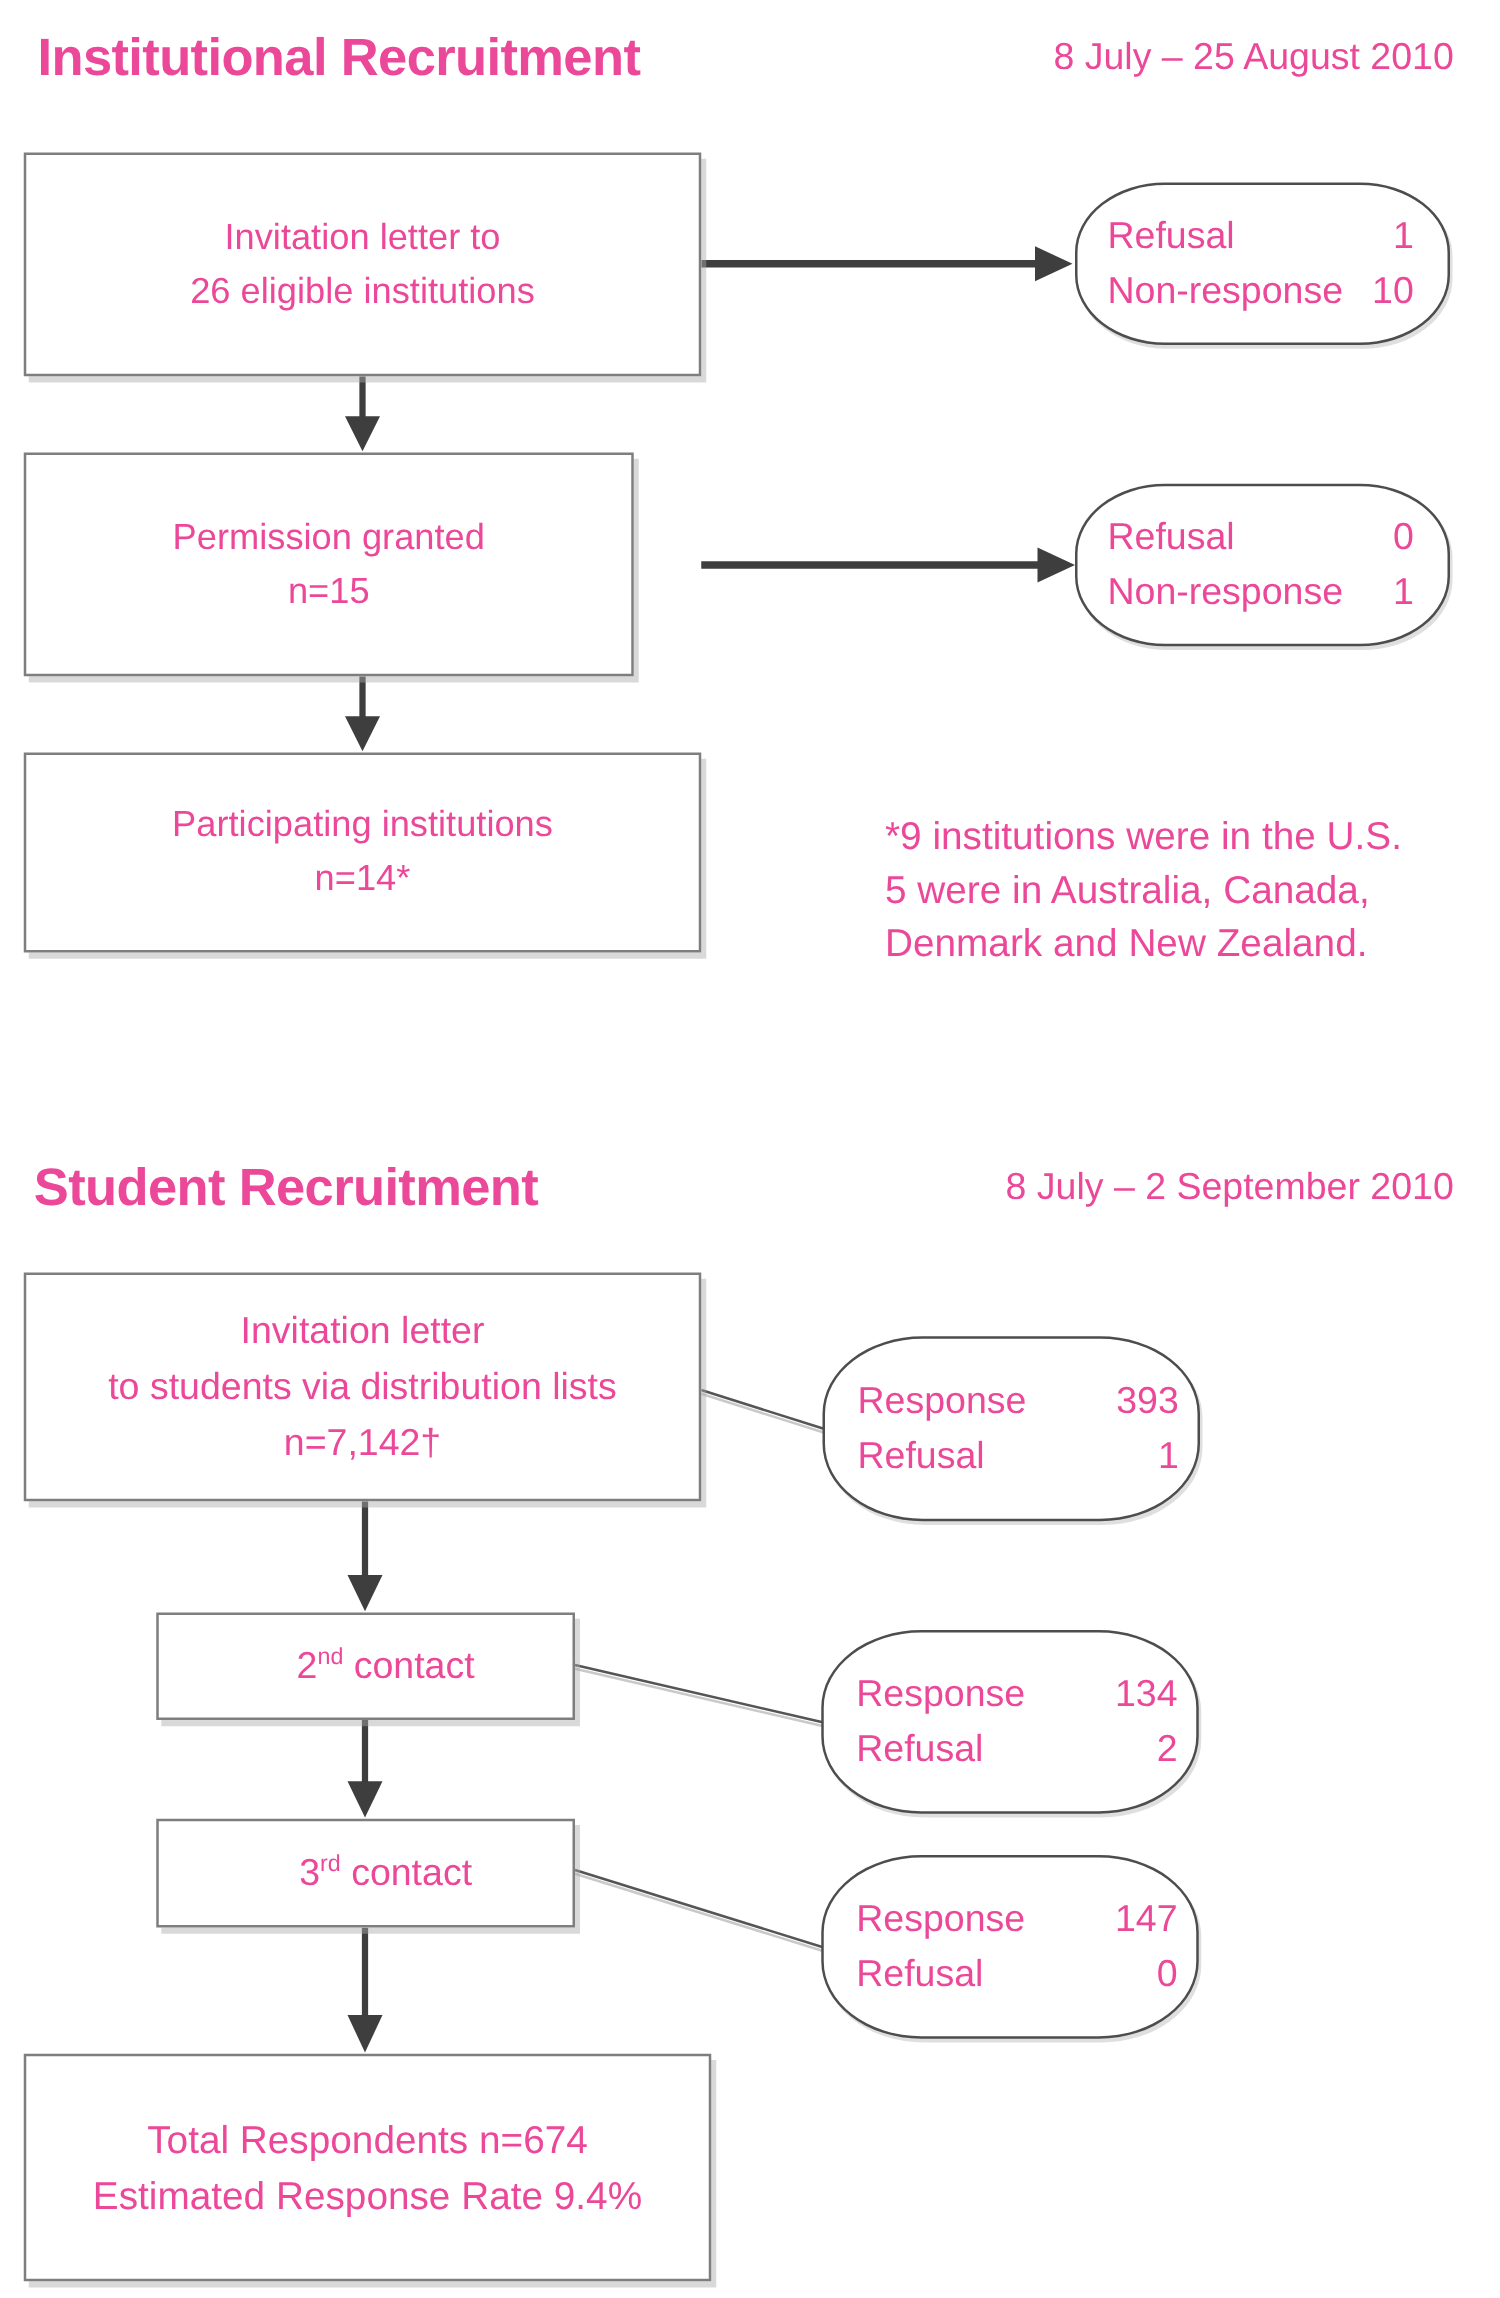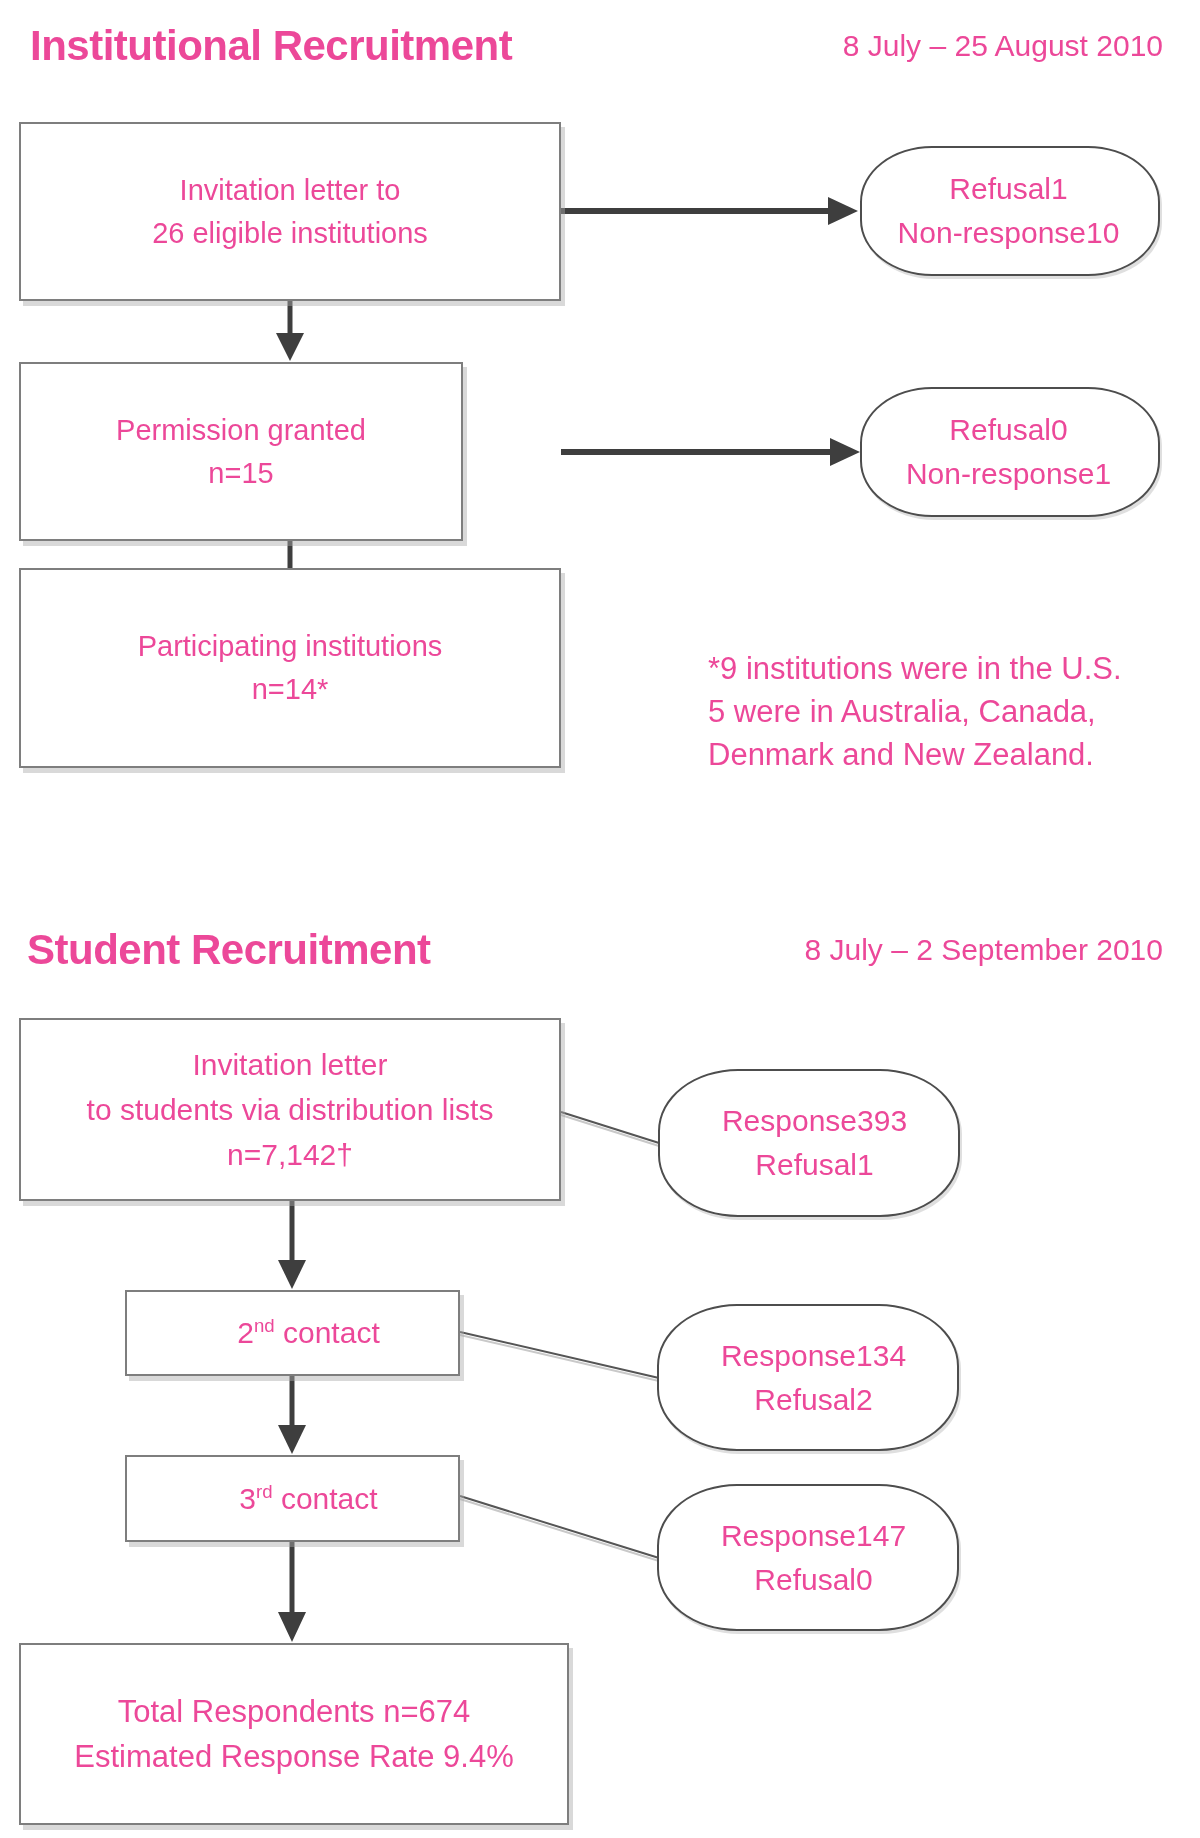--- a/index.html
+++ b/index.html
@@ -26,21 +26,21 @@
   .rect-box .bline{display:block;white-space:nowrap;}
   .rect-box sup{font-size:0.62em;vertical-align:super;line-height:0;}
   .pill{
     position:absolute;background:#fff;border:2px solid #4d4d4d;
     box-shadow:2px 3px 0 rgba(175,175,175,0.4);
     display:flex;flex-direction:column;justify-content:center;
     font-size:30px;line-height:44px;box-sizing:border-box;
   }
   .pill.inst{border-radius:72px / 56px;padding:0 27px 0 24px;}
   .pill.stud{border-radius:80px / 62px;padding:0 15px 0 26px;}
-  .pill .row{display:flex;justify-content:center;width:100%;}
+  .pill .row{display:flex;justify-content:space-between;width:100%;}
   .pill .lab{text-align:left;white-space:nowrap;}
   .pill .val{text-align:right;white-space:nowrap;}
   .note{
     position:absolute;font-size:31px;text-align:left;white-space:nowrap;margin-left:22px;
   }
   .note .nline{display:block;}
   .note.n1{line-height:43px;}
   .note.n2{line-height:42px;}
 </style>
 </head>
@@ -96,26 +96,26 @@
   </svg>
 
   <div class="sec-title" style="left:30px;top:22px">Institutional Recruitment</div>
   <div class="sec-date" style="top:22px">8 July – 25 August 2010</div>
 
   <div class="rect-box" style="left:19px;top:122px;width:542px;height:179px">
     <span class="bline">Invitation letter to</span>
     <span class="bline">26 eligible institutions</span>
   </div>
 
-  <div class="rect-box" style="left:19px;top:362px;width:444px;height:179px">
+  <div class="rect-box" style="left:19px;top:362px;width:488px;height:179px">
     <span class="bline">Permission granted</span>
     <span class="bline">n=15</span>
   </div>
 
-  <div class="rect-box" style="left:19px;top:568px;width:542px;height:200px">
+  <div class="rect-box" style="left:19px;top:602px;width:542px;height:160px">
     <span class="bline">Participating institutions</span>
     <span class="bline">n=14*</span>
   </div>
 
   <div class="pill inst" style="left:860px;top:146px;width:300px;height:130px">
     <div class="row">
       <span class="lab">Refusal</span>
       <span class="val">1</span>
     </div>
     <div class="row">

